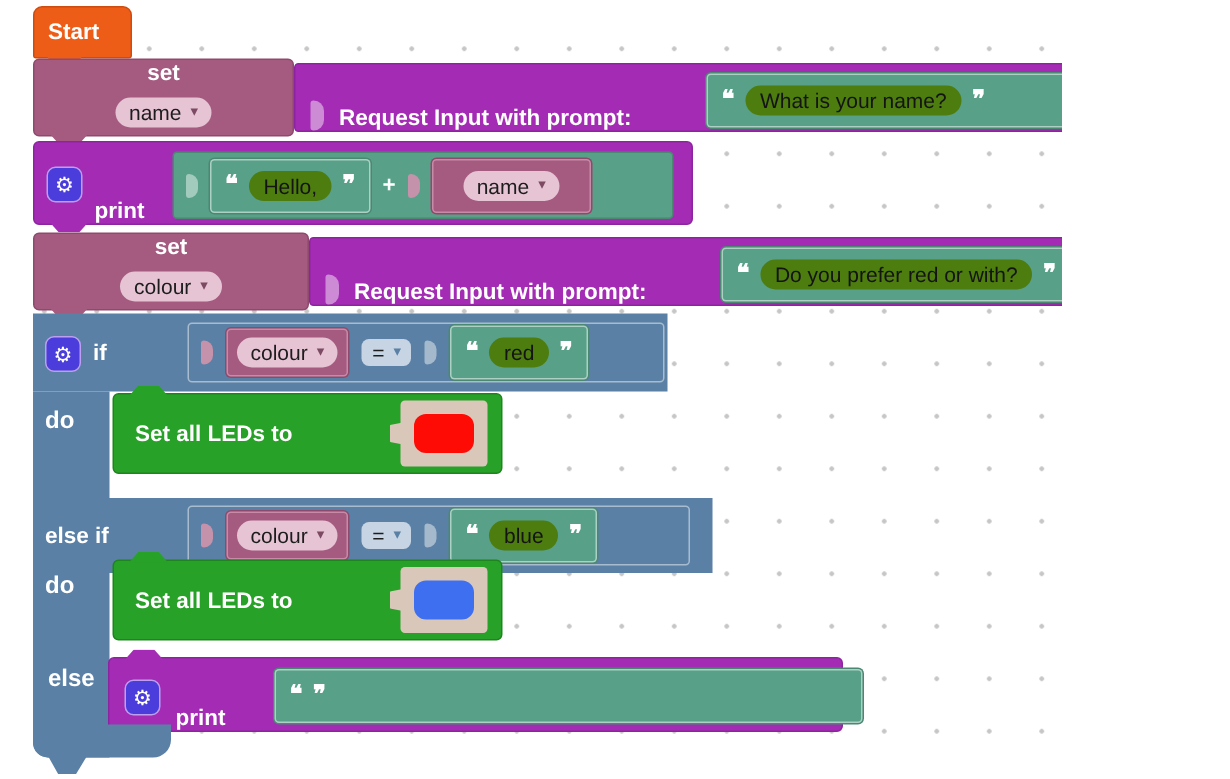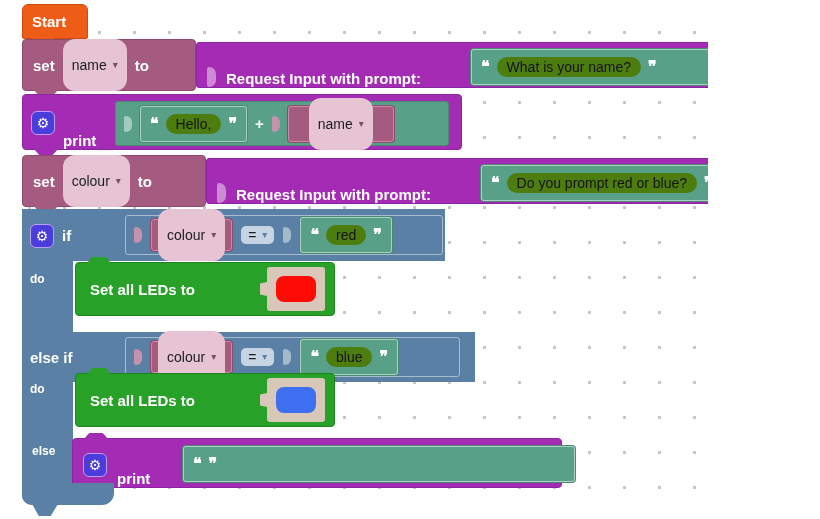--- a/index.html
+++ b/index.html
@@ -6,38 +6,38 @@
   body{font-family:"Liberation Sans", sans-serif;}
   .canvas{
     position:relative;width:708px;height:519px;background:#ffffff;overflow:hidden;
     background-image:radial-gradient(circle,#c6c6c6 1.4px,rgba(0,0,0,0) 1.6px);
     background-size:35px 35px;background-position:12px 15px;
   }
   .blk{position:absolute;box-sizing:border-box;display:flex;align-items:center;color:#fff;font-weight:700;font-size:15px;}
   .lbl{white-space:nowrap;}
   
   .orange{background:#ee5d17;border:1px solid #cf4c10;}
-  .rose{background:#a55b80;border:1px solid #8d4a6c;}
+  .rose{background:#a55b80;border:1px solid #8d4a6c;flex-direction:column;}
   .purple{background:#a42cb5;border:1px solid #8c23a0;align-items:flex-end;}
   .blue{background:#5b80a5;}
   .green{background:#27a127;border:1px solid #1e851e;}
 
   .start{left:22px;top:4px;width:66px;height:35px;border-radius:6px 6px 2px 2px;padding-left:9px;}
   .start::after{content:"";position:absolute;left:8px;bottom:-9px;width:24px;height:10px;background:#ee5d17;
     clip-path:polygon(0 0,100% 0,74% 100%,26% 100%);}
 
   .bumpdown::before{content:"";position:absolute;left:10px;bottom:-6px;width:26px;height:7px;background:inherit;
     clip-path:polygon(0 0,100% 0,76% 100%,24% 100%);}
   .bumpup::after{content:"";position:absolute;left:10px;top:-6px;width:26px;height:7px;background:inherit;
     clip-path:polygon(24% 0,76% 0,100% 100%,0 100%);}
 
   .setname{left:22px;top:39px;width:174px;height:52px;border-radius:4px;padding:0 10px;gap:8px;}
   .setcolour{left:22px;top:155px;width:184px;height:52px;border-radius:4px;padding:0 10px;gap:8px;}
 
-  .field{display:inline-flex;align-items:center;gap:6px;border-radius:12px;padding:18px 9px;
+  .field{display:inline-flex;align-items:center;gap:6px;border-radius:12px;padding:2px 9px;
     font-weight:400;font-size:14px;color:#1d1d1d;cursor:default;}
   .field-rose{background:#e6c4d4;}
   .field-blue{background:#c6d4e4;border-radius:5px;padding:1px 7px;}
   .field-str{background:#4d7c0f;border-radius:11px;padding:2px 10px;font-weight:400;font-size:14px;color:#141414;white-space:nowrap;}
   .arrow{font-size:10px;line-height:1;}
   .arrow-rose{color:#7d4a63;}
   .arrow-blue{color:#5b80a5;}
 
   .req1{left:196px;top:42px;width:556px;height:46px;border-radius:3px;padding-left:10px;gap:10px;}
   .req2{left:206px;top:158px;width:601px;height:46px;border-radius:3px;padding-left:10px;gap:10px;}
@@ -58,21 +58,21 @@
   .strin{position:static;height:34px;}
   .varblk{display:flex;align-items:center;justify-content:center;height:34px;border-radius:3px;
     background:#a55b80;border:1px solid #c78ba8;box-shadow:0 0 0 1px #8d4a6c;flex:none;}
 
   .ifhead{left:22px;top:209px;width:423px;height:52px;background:#5b80a5;}
   .spine{left:22px;top:261px;width:51px;height:244px;background:#5b80a5;border-radius:0 0 0 10px;}
   .elseifrow{left:22px;top:332px;width:453px;height:50px;background:#5b80a5;}
   .rail{left:22px;top:483px;width:92px;height:22px;background:#5b80a5;border-radius:0 0 12px 10px;}
   .tabdown{left:32px;top:504px;width:26px;height:12px;background:#5b80a5;
     clip-path:polygon(0 0,100% 0,72% 100%,26% 100%);}
-  .sublabel{position:absolute;color:#fff;font-weight:700;font-size:12px;}
+  .sublabel{position:absolute;color:#fff;font-weight:700;font-size:16px;}
 
   .comp{position:absolute;display:flex;align-items:center;gap:9px;background:#5b80a5;
     border:1px solid #a8bccf;border-radius:3px;padding:0 8px;box-sizing:border-box;height:40px;}
   .comp1{left:103px;top:6px;width:318px;}
   .comp2{left:103px;top:5px;width:335px;}
   .socket-rose{background:#c492ab;}
   .varblk2{height:30px;border-radius:3px;padding:0 6px;}
 
   .ledblk{width:260px;height:54px;border-radius:4px;padding:0 0 0 14px;}
   .led1{left:75px;top:262px;}
@@ -144,21 +144,21 @@
       <span class="arrow arrow-rose">▾</span>
     </span>
     <span class="lbl">to</span>
   </div>
 
   <div class="blk purple req2">
     <span class="socket"></span>
     <span class="lbl">Request Input with prompt:</span>
     <span class="str str2">
       <span class="quote">❝</span>
-      <span class="field-str">Do you prompt red or blue?</span>
+      <span class="field-str">Do you prefer red or with?</span>
       <span class="quote">❞</span>
     </span>
   </div>
 
   <div class="blk blue ifhead">
     <span class="gear" style="left:8px;top:15px;">
       <span>⚙</span>
     </span>
     <span class="lbl" style="position:absolute;left:40px;">if</span>
     <span class="comp comp1">

